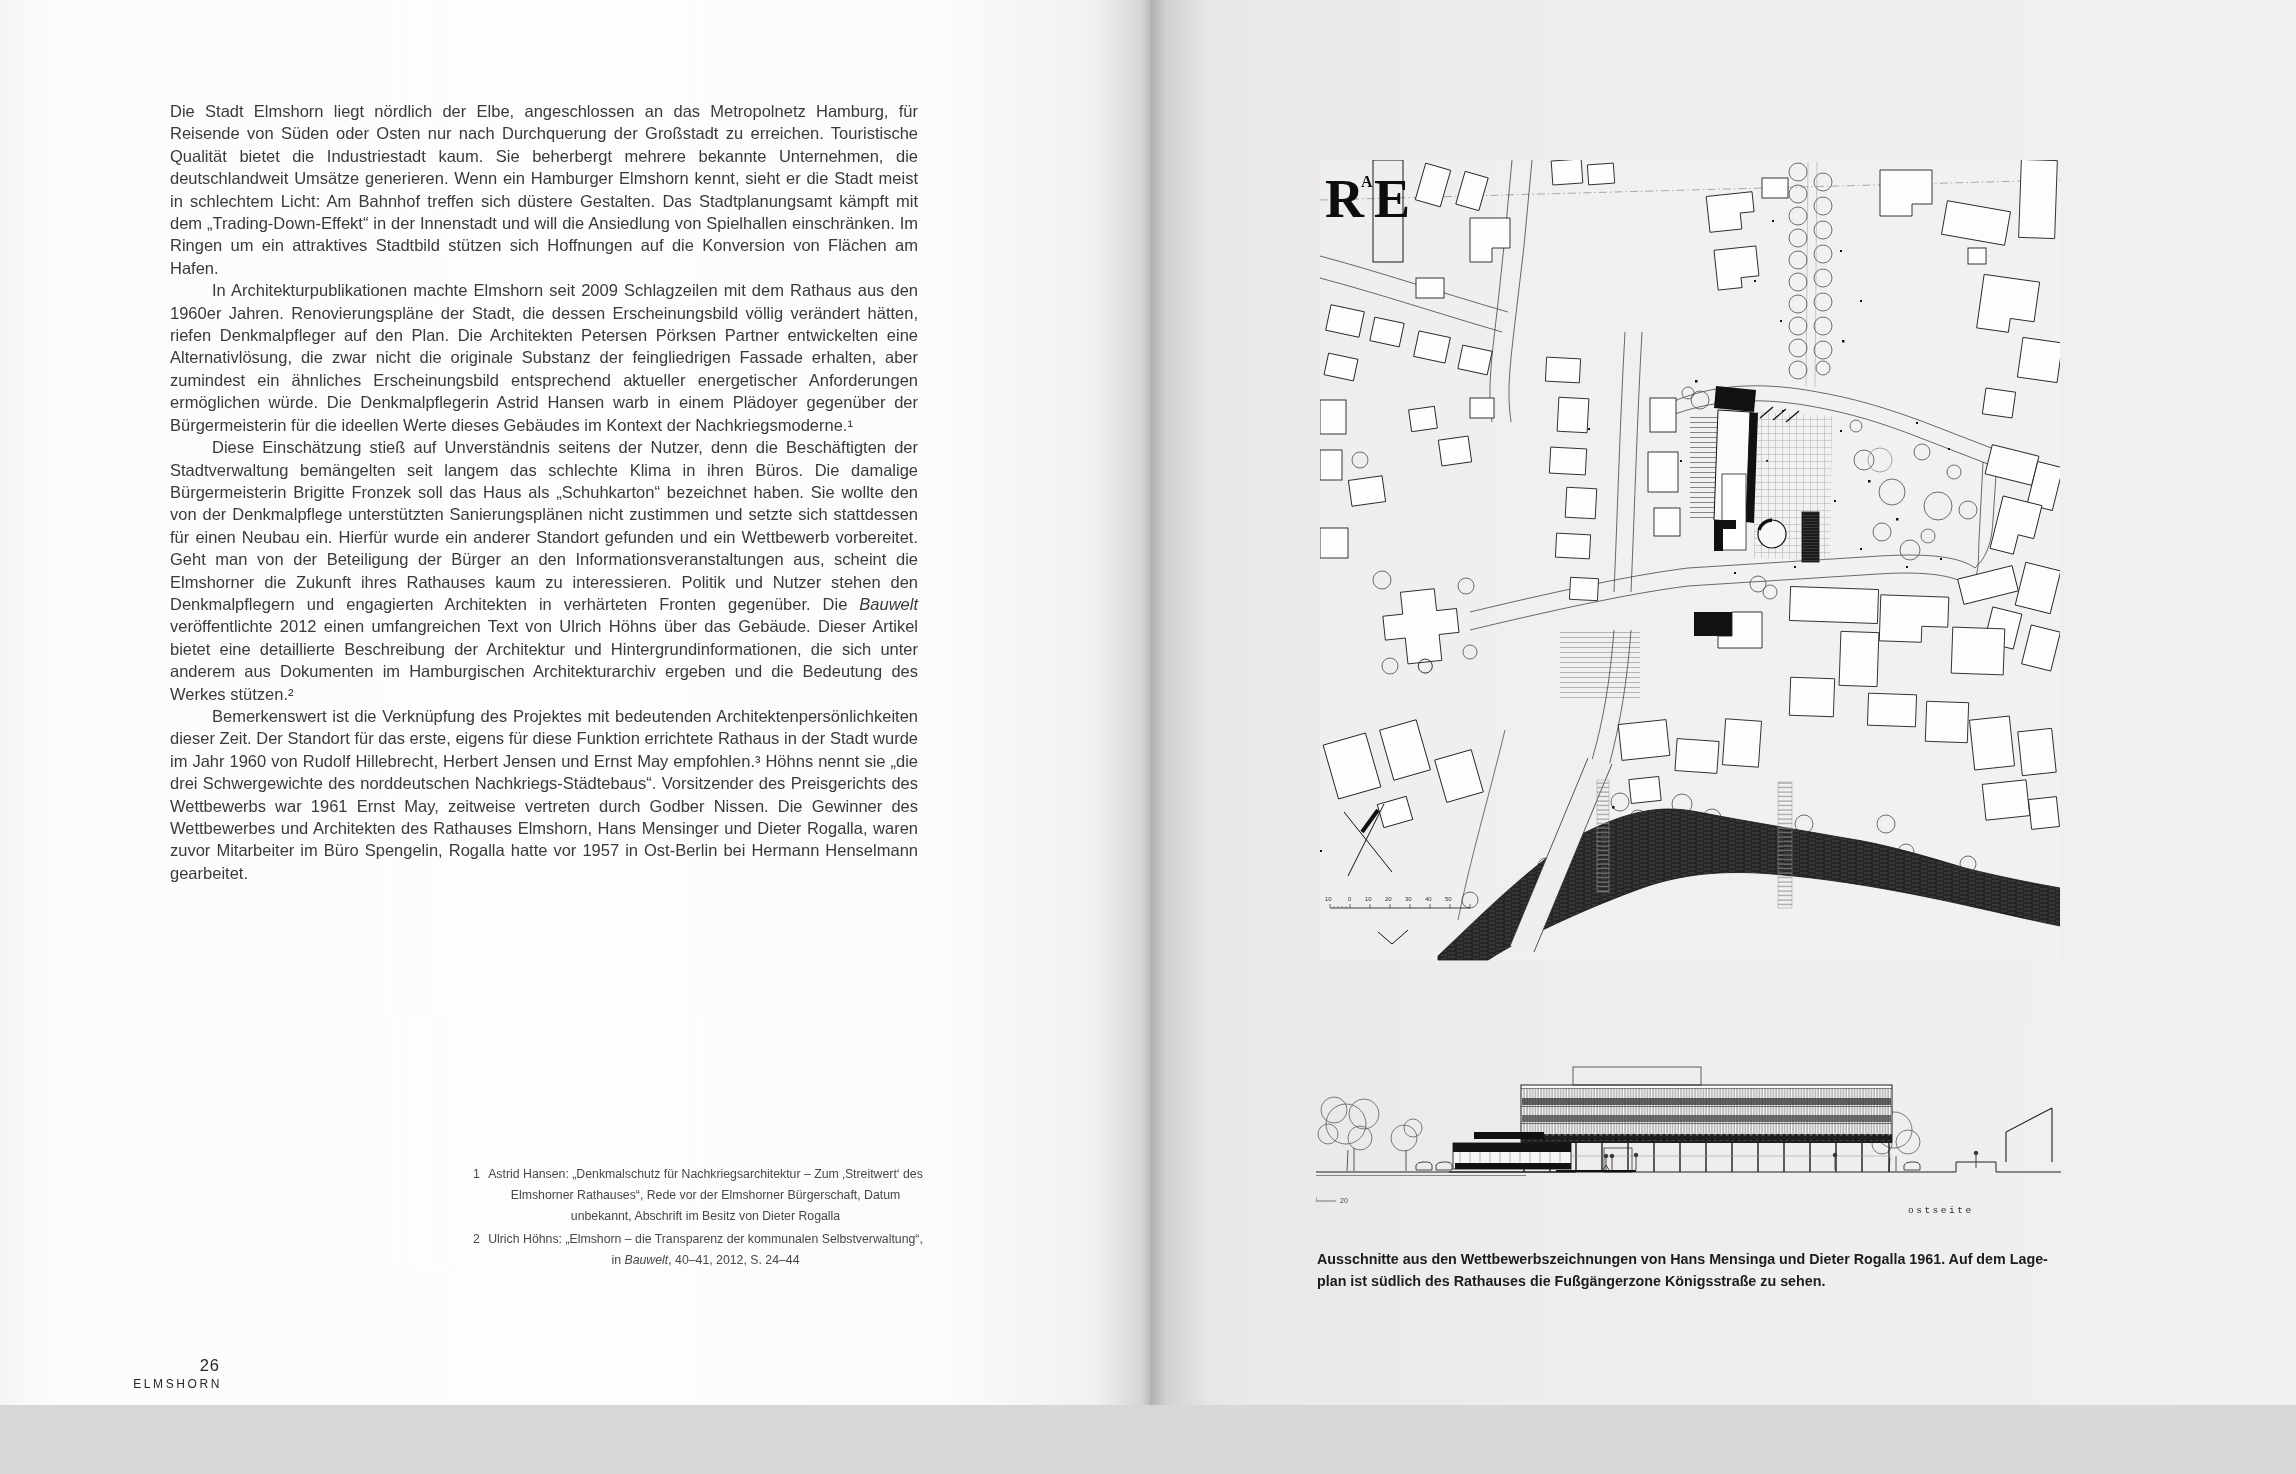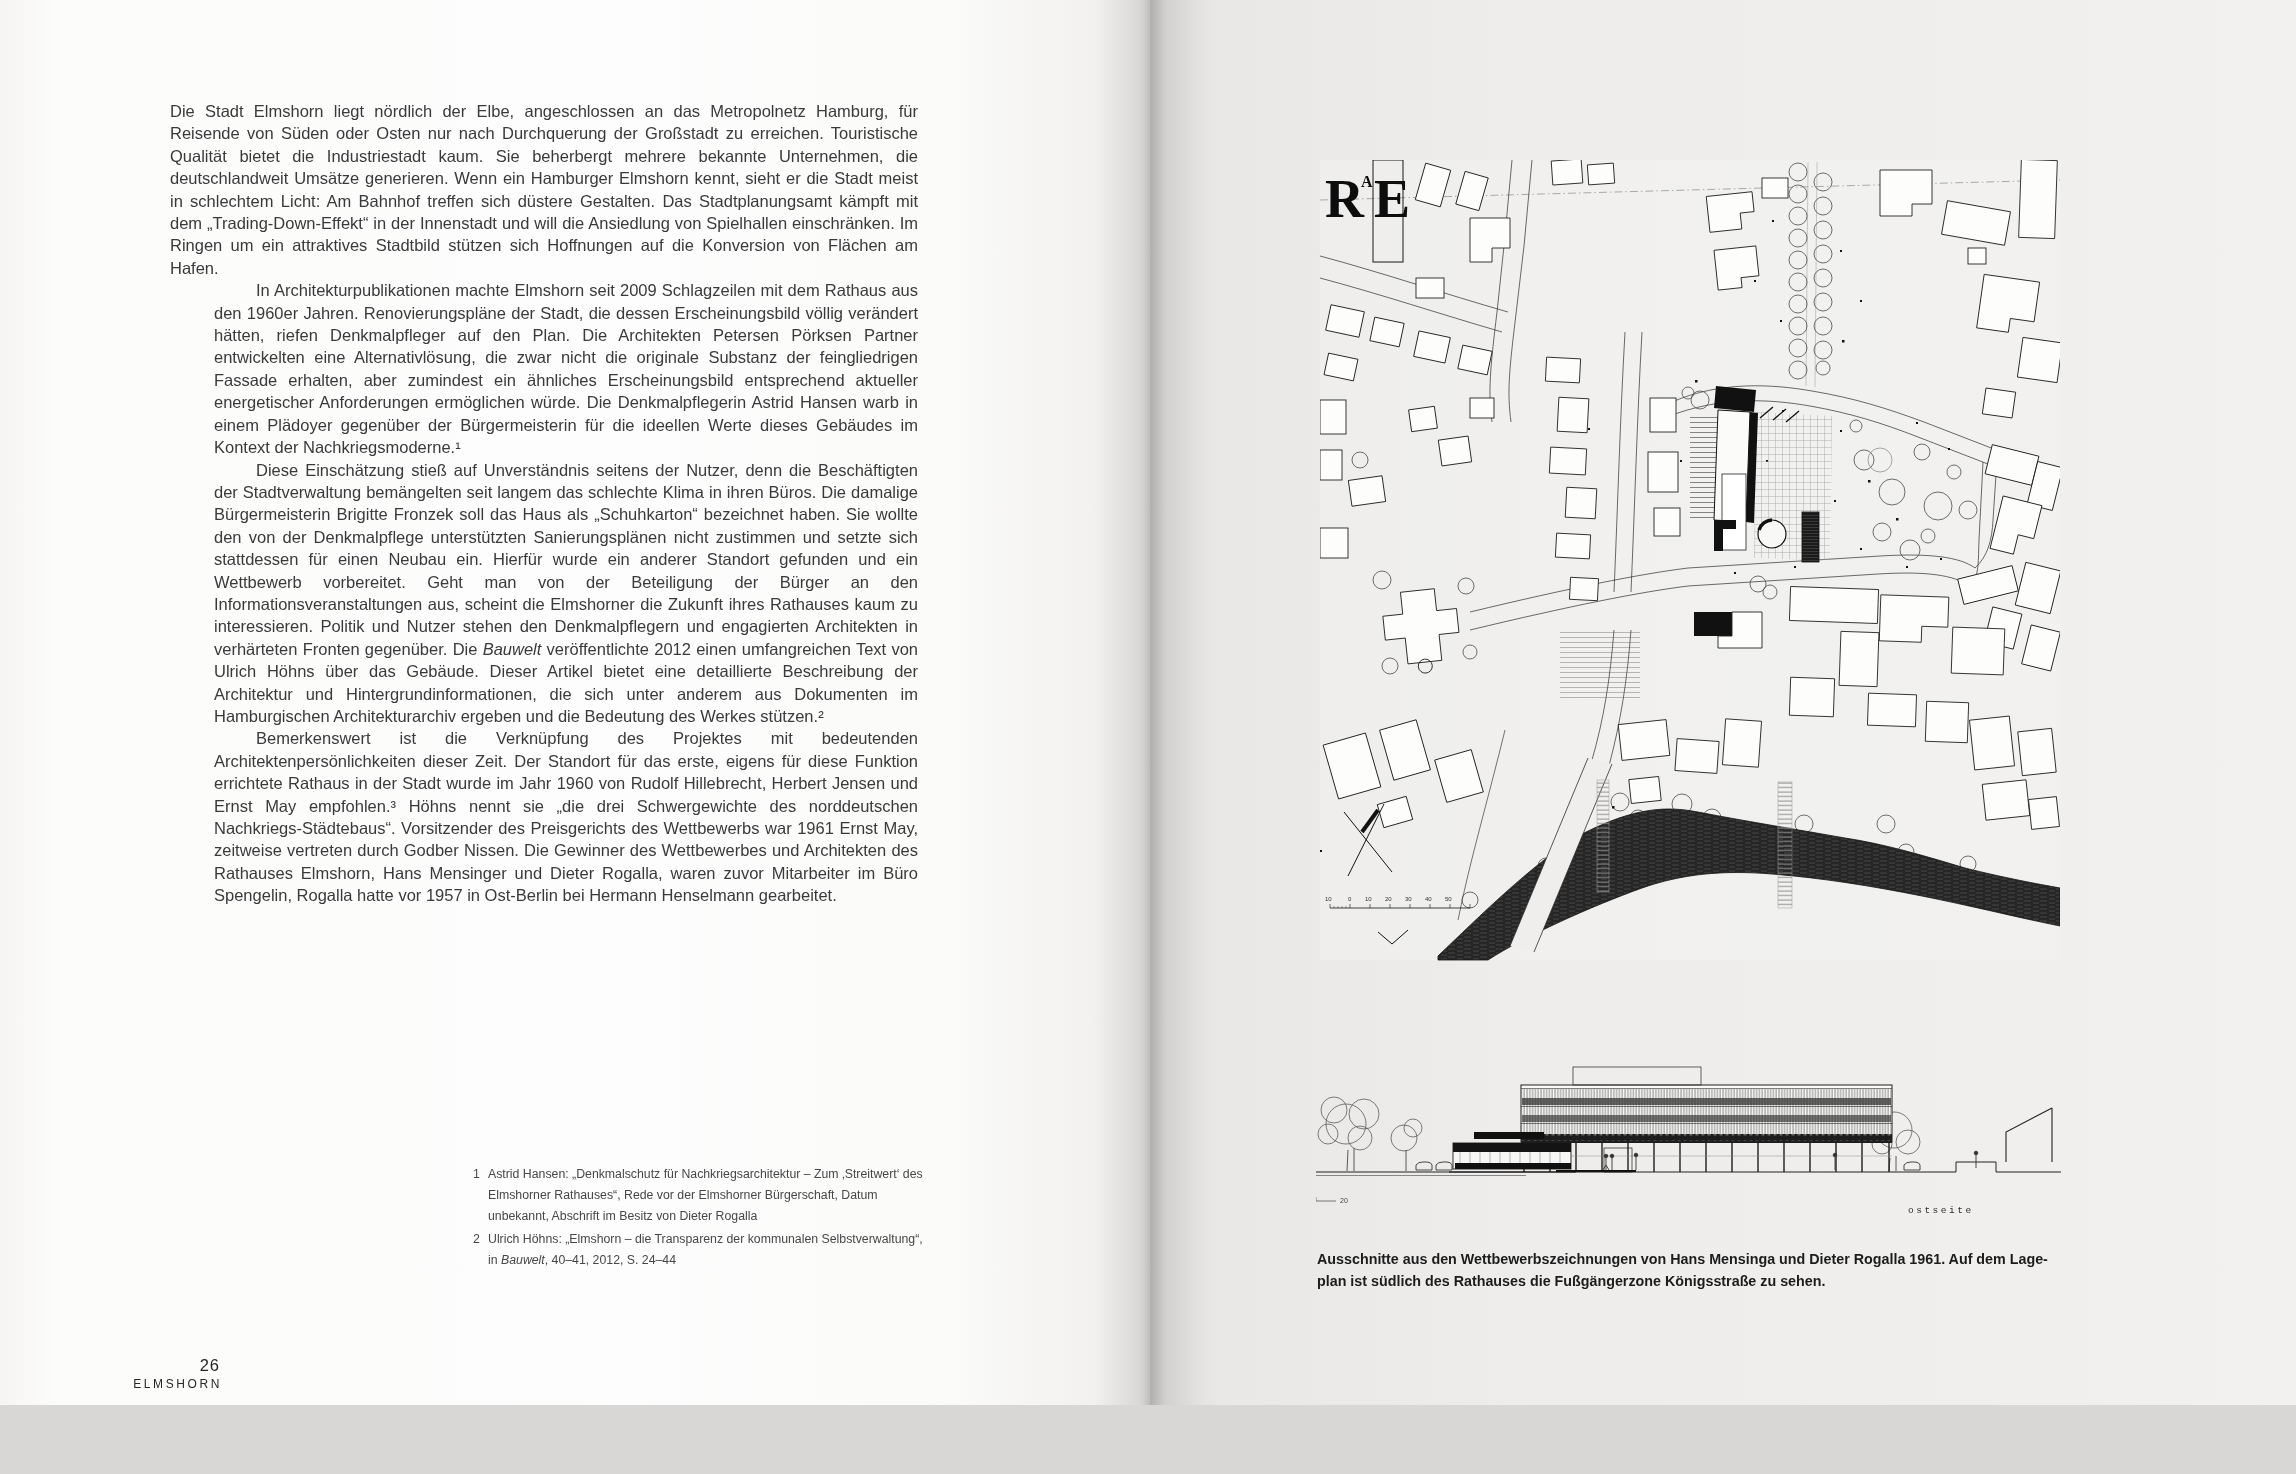--- a/index.html
+++ b/index.html
@@ -9,28 +9,28 @@
     background:linear-gradient(90deg,#f6f5f4 0%,#fcfcfb 5%,#fdfdfd 55%,#fbfbfa 82%,#f2f1f0 95%,#e4e3e2 99%,#d6d5d4 100%);}
   #page-right{position:absolute;left:1150px;top:0;width:1146px;height:1474px;
     background:linear-gradient(90deg,#c9c8c7 0%,#dddcdb 1.5%,#e9e8e7 6%,#eeedec 35%,#f0efee 75%,#f2f1f0 100%);}
   #gutter-shade{position:absolute;left:1096px;top:0;width:110px;height:1474px;pointer-events:none;
     background:linear-gradient(90deg,rgba(0,0,0,0) 0%,rgba(0,0,0,0.05) 42%,rgba(0,0,0,0.12) 50%,rgba(0,0,0,0.05) 62%,rgba(0,0,0,0) 100%);}
 
   
   #article{position:absolute;left:170px;top:100px;width:748px;color:#3a3a3a;
     font-size:16.5px;line-height:22.4px;text-align:justify;}
   #article p{margin:0;}
-  #article p.indent{text-indent:42px;margin-left:44px;}
+  #article p.indent{text-indent:42px;}
   #article i{font-style:italic;}
 
   #footnotes{position:absolute;left:473px;top:1164px;width:450px;color:#474747;
     font-size:12.3px;line-height:20.8px;}
   .footnote{display:flex;margin-bottom:3px;}
   .fn-num{width:15px;flex:0 0 15px;text-align:left;}
-  .fn-text{flex:1;}
+  .fn-text{flex:1;text-align:center;}
   .fn-text i{font-style:italic;}
 
   .footer{position:absolute;color:#272727;font-weight:normal;}
   #footer-left{left:112px;top:1356px;width:110px;text-align:right;}
   #footer-right{left:2073px;top:1404px;width:120px;text-align:left;}
   .page-num{font-size:16.5px;letter-spacing:1px;padding:0 2px;}
   .page-city{font-size:12px;letter-spacing:2.6px;margin-top:2px;}
 
   
   #site-plan{position:absolute;left:1320px;top:160px;}

